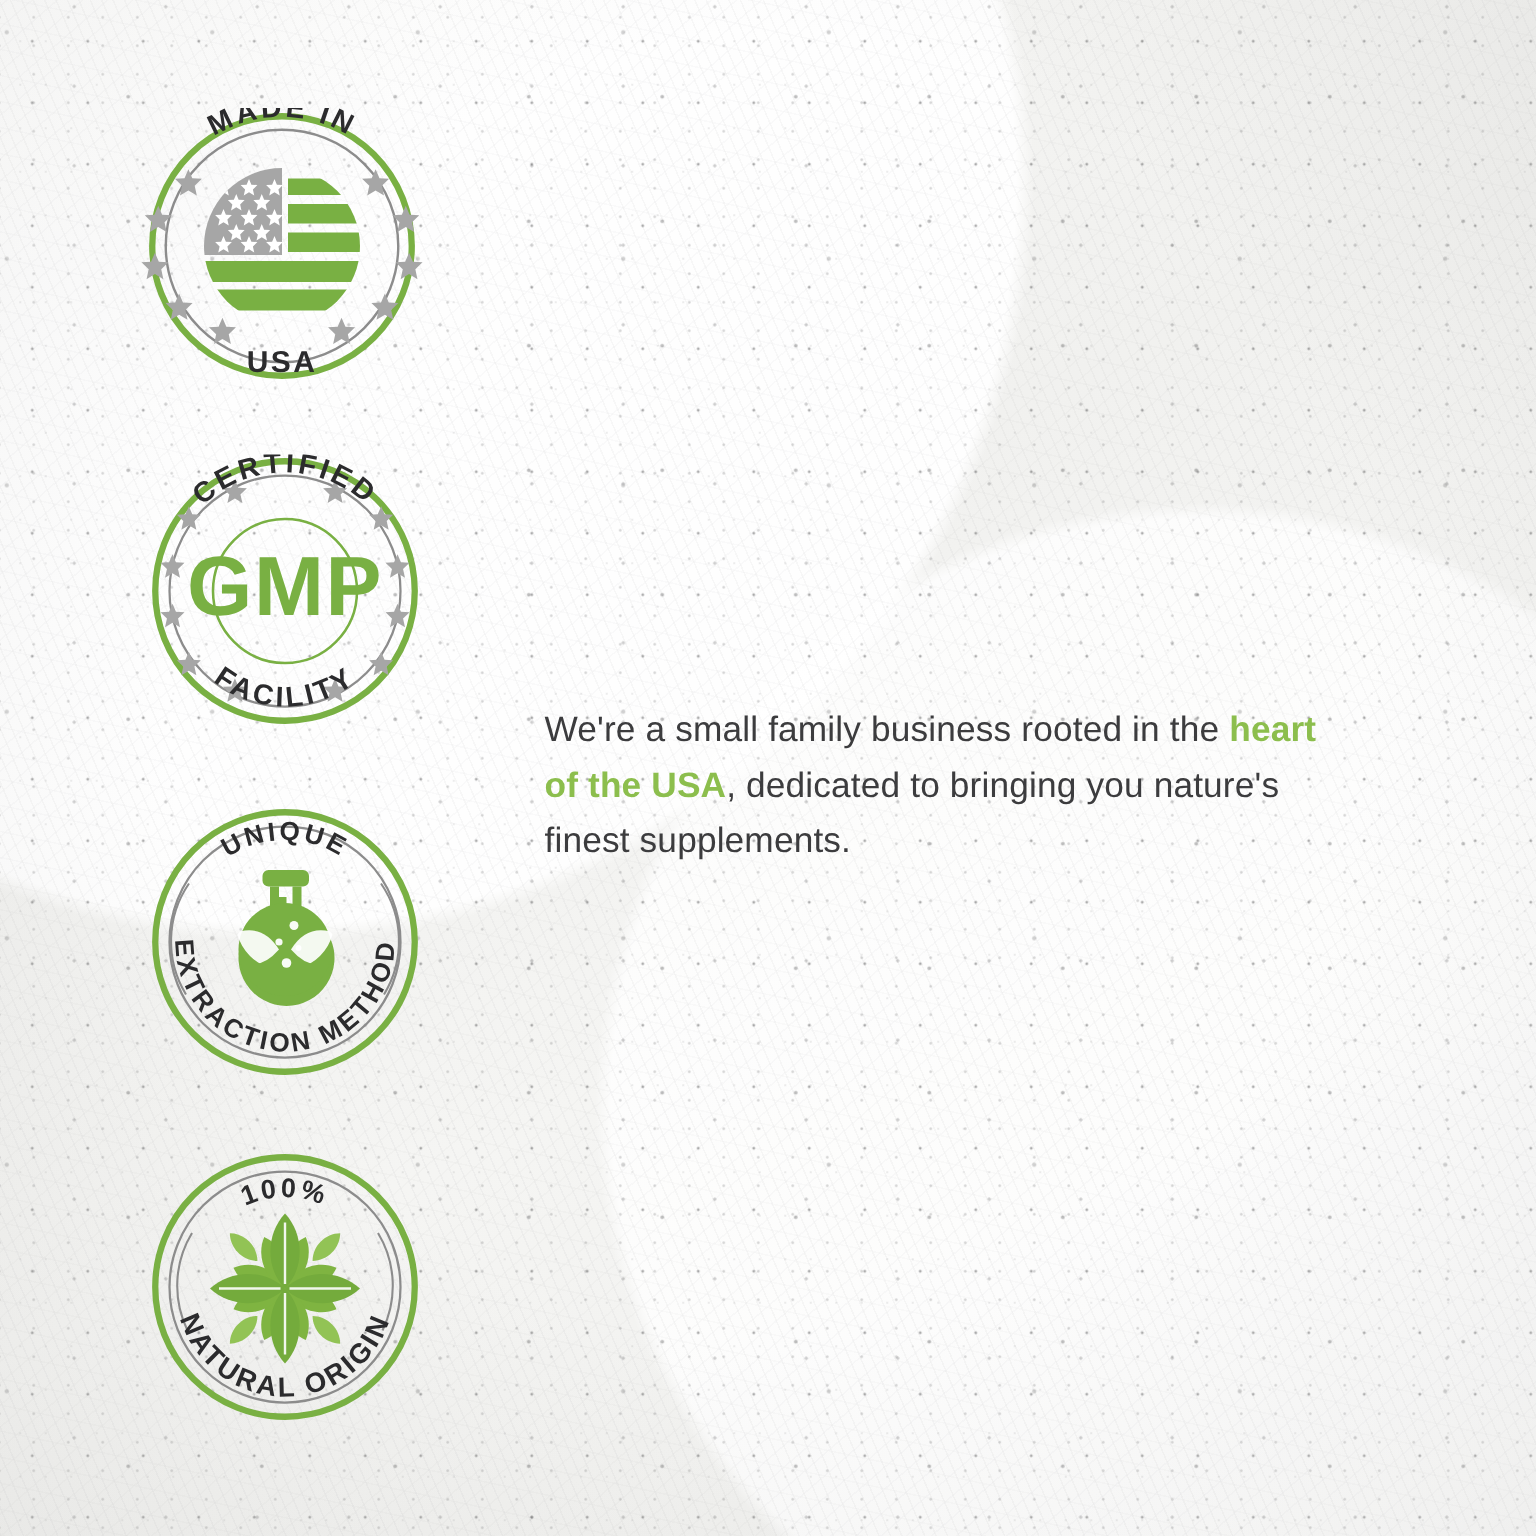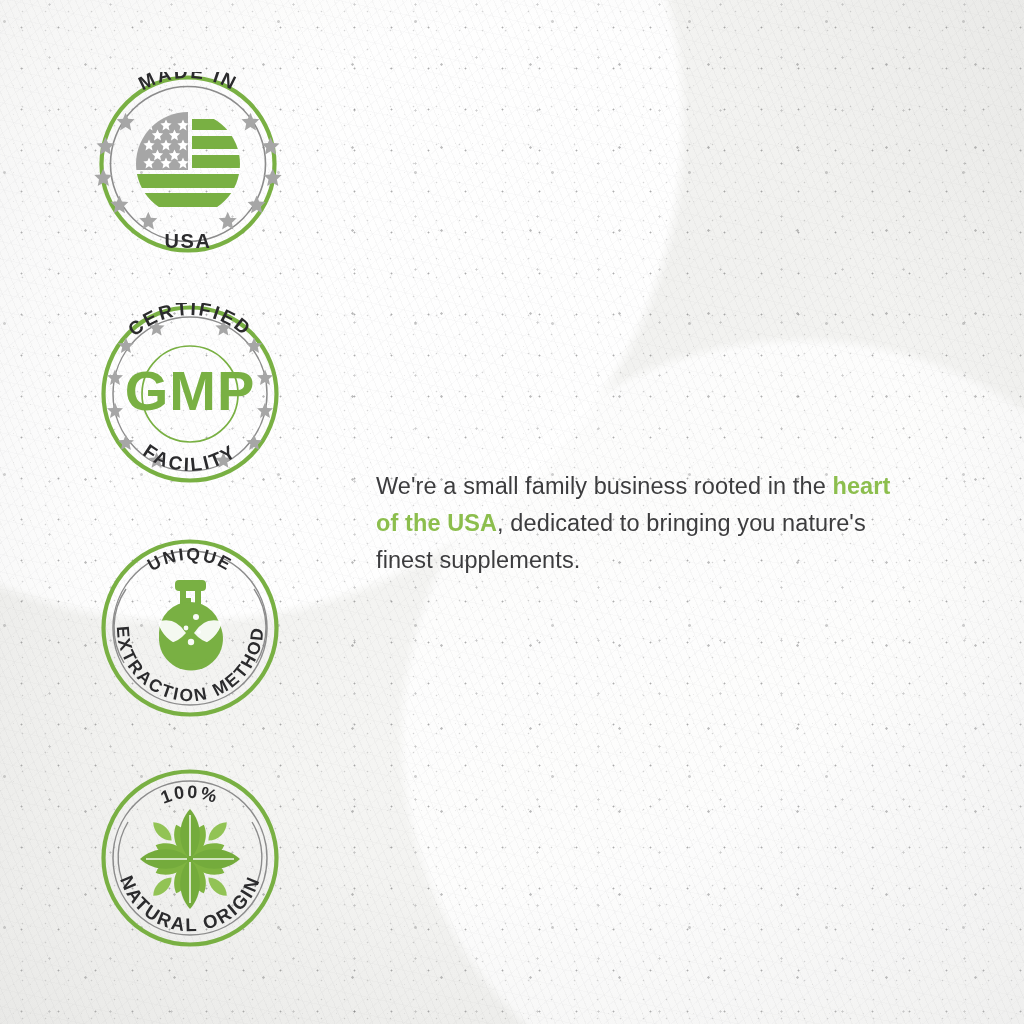--- a/index.html
+++ b/index.html
@@ -70,21 +70,21 @@
     font-weight:700;
     font-size:48px;
     line-height:58px;
     letter-spacing:-0.2px;
     text-transform:uppercase;
     transform:scaleX(1.0);
     transform-origin:left top;
     margin:0;
   }
   #body{
-    position:absolute;top:468px;left:16px;width:530px;
+    position:absolute;top:468px;left:3px;width:530px;
   }
   .para{
     margin:0 0 30px 0;
     color:#3c3c3e;
     font-family:"Liberation Sans",sans-serif;
     font-size:23.5px;
     line-height:37px;
     font-weight:400;
     letter-spacing:.1px;
   }

